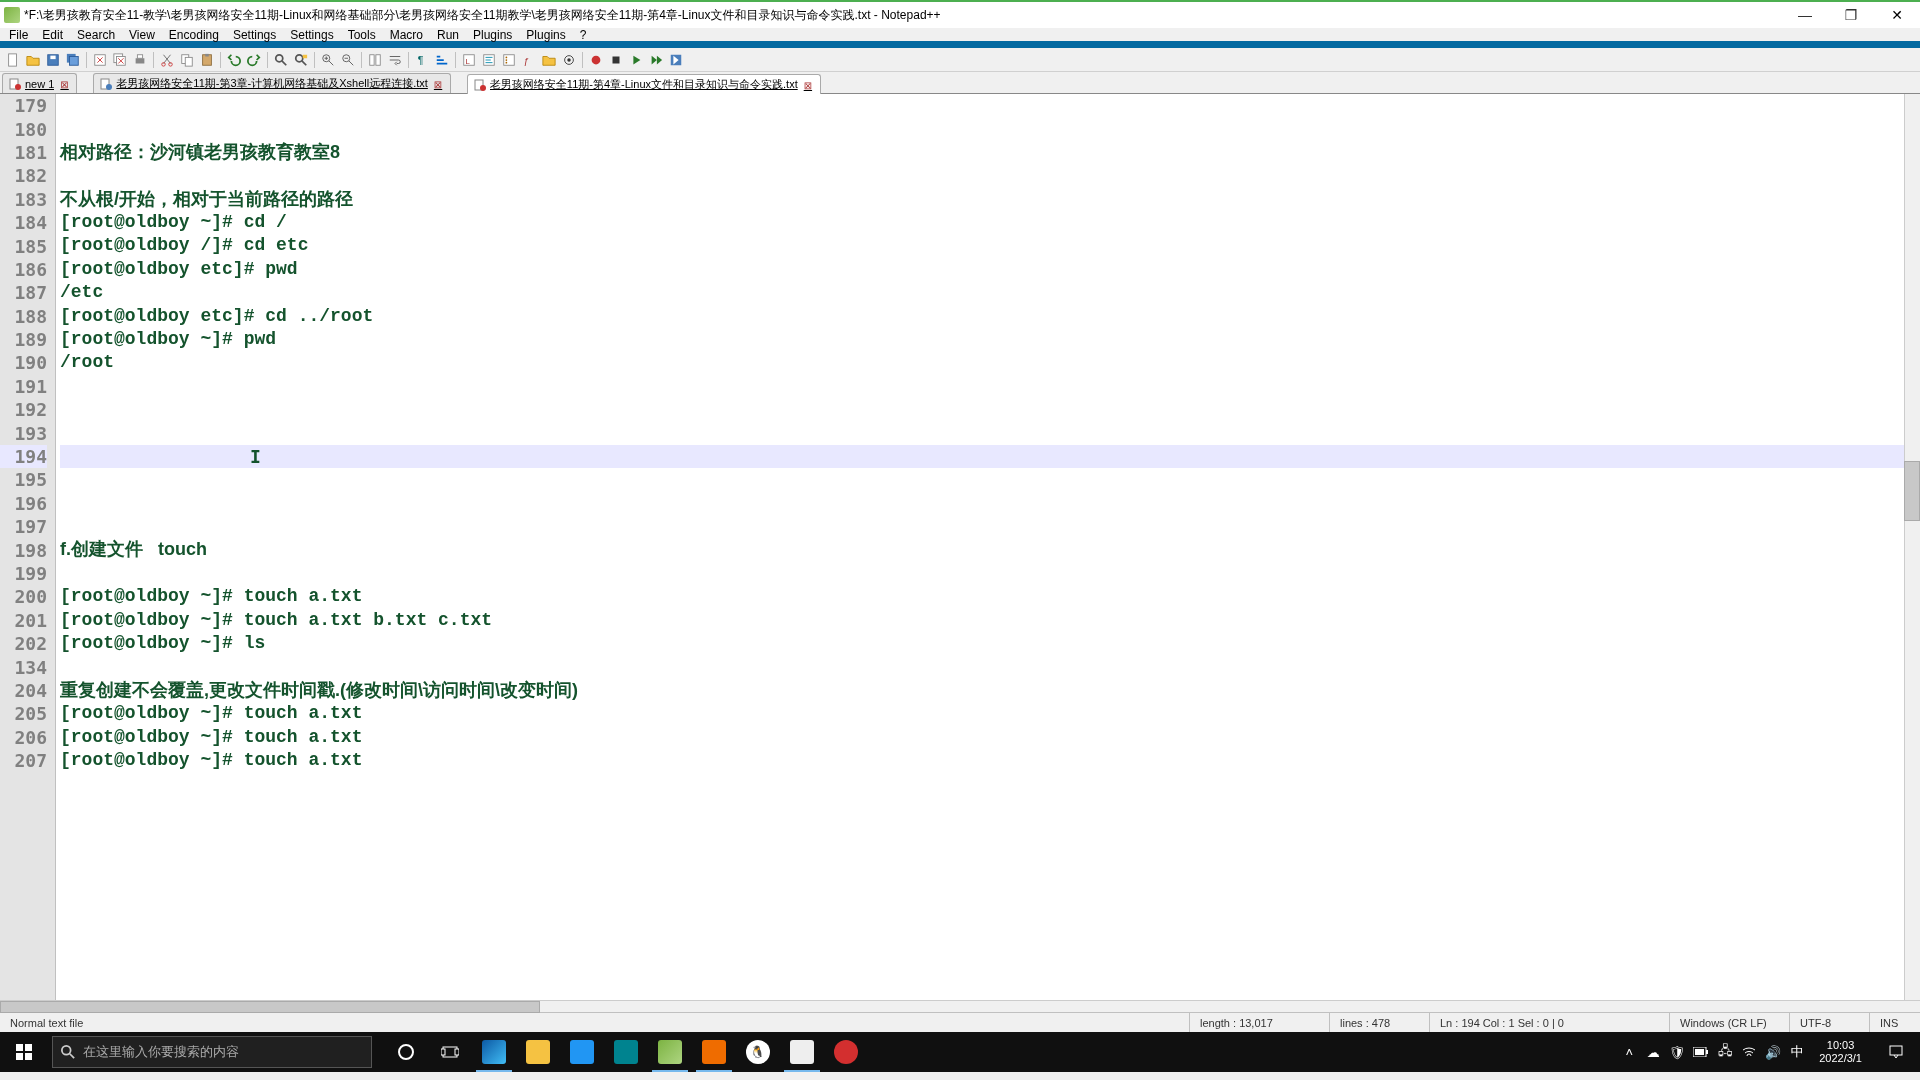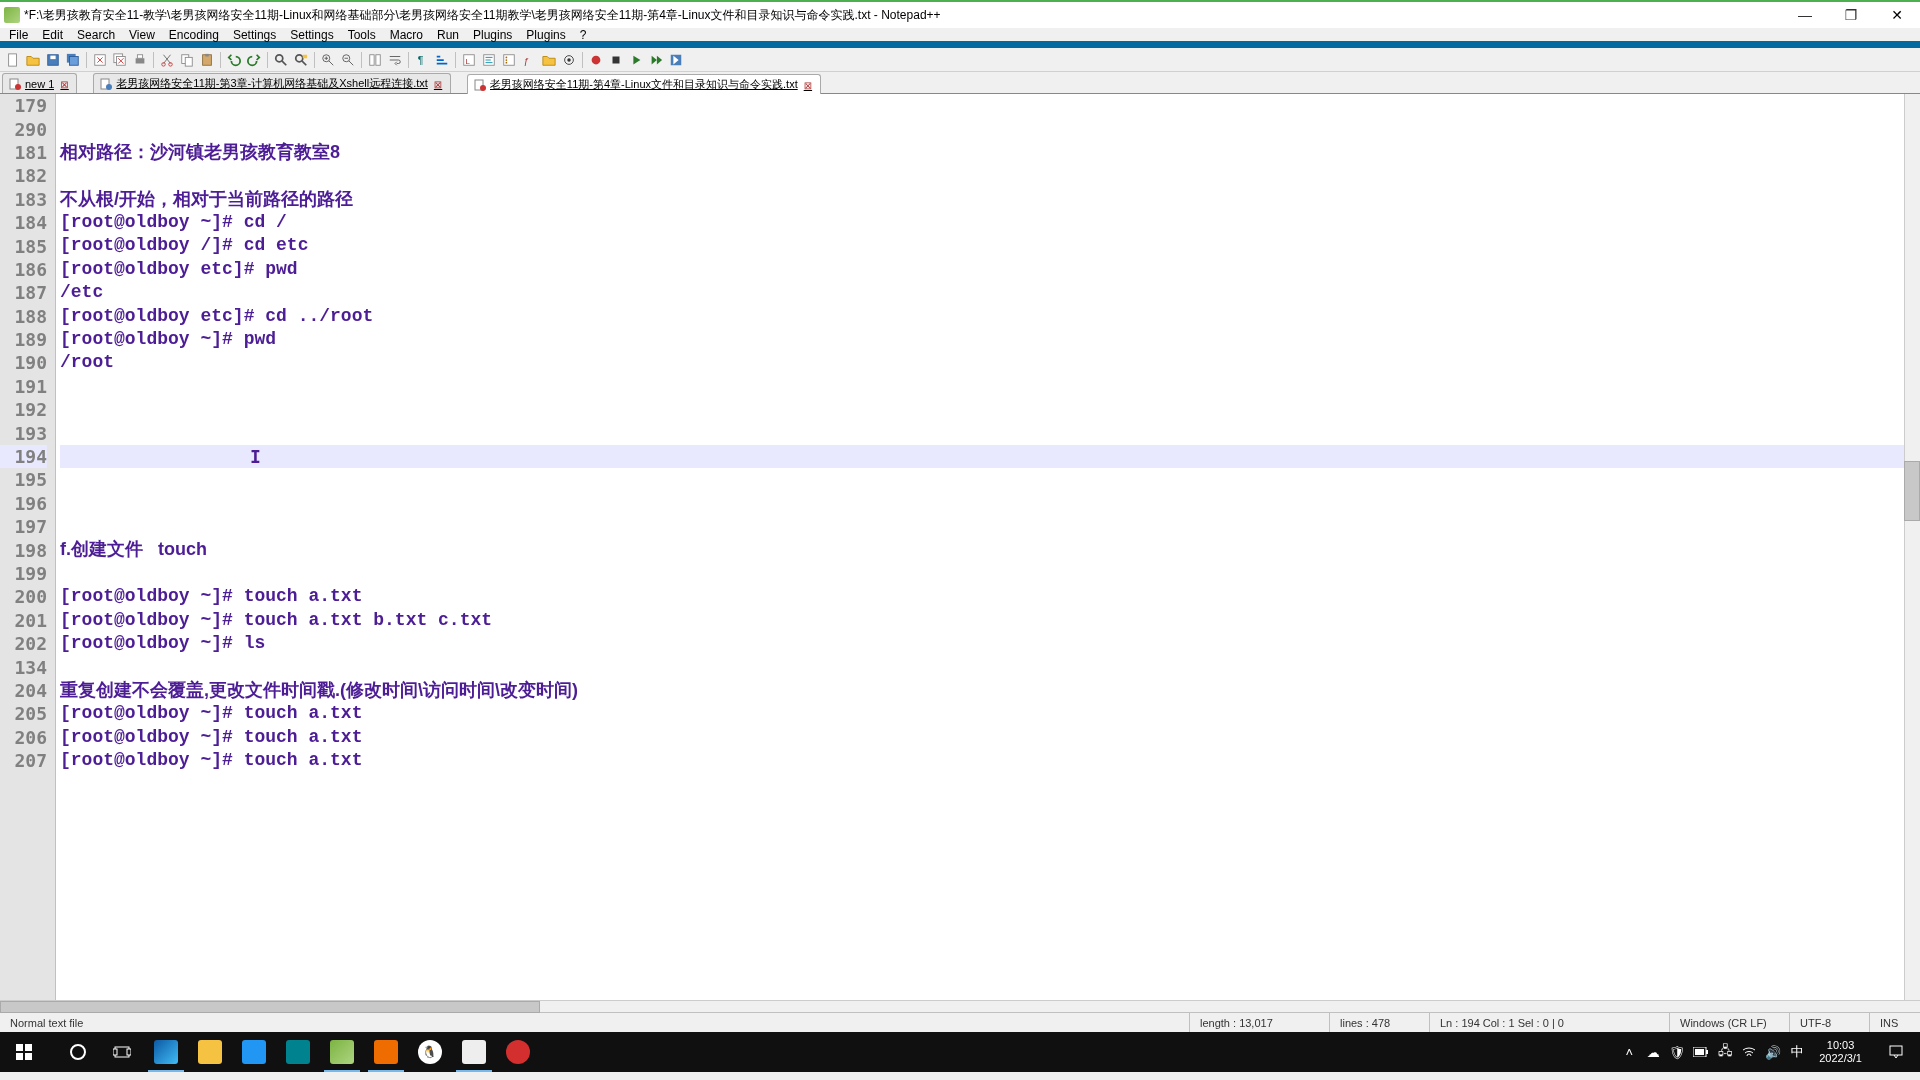--- a/index.html
+++ b/index.html
@@ -28,21 +28,21 @@
 .tab { height: 20px; display: flex; align-items: center; padding: 0 6px; font-size: 11px; background: #e8e8e8; border: 1px solid #aaa; border-bottom: none; margin-right: 16px; border-radius: 3px 3px 0 0; cursor: pointer; max-width: 360px; text-decoration: underline; }
 .tab.active { background: #fff; position: relative; top: 1px; }
 .tab .tab-icon { width: 12px; height: 12px; margin-right: 4px; }
 .tab .tab-close { margin-left: 6px; width: 10px; height: 10px; font-size: 10px; color: #a33; cursor: pointer; }
 .tab .tab-label { white-space: nowrap; overflow: hidden; text-overflow: ellipsis; }
 
 
 .editor-wrap { position: relative; height: calc(1080px - 24px - 20px - 24px - 22px - 12px - 20px - 40px); background: #fff; display: flex; flex-direction: column; }
 .editor { flex: 1; display: flex; overflow: hidden; }
 .gutter { width: 56px; background: #e4e4e4; text-align: right; padding-right: 8px; font-family: Consolas, monospace; font-size: 18px; color: #808080; user-select: none; border-right: 1px solid #c0c0c0; }
-.code { flex: 1; font-family: Consolas, "Courier New", monospace; font-size: 18px; line-height: 1.3; white-space: pre; padding-left: 4px; position: relative; overflow: hidden; color: #4c1d95; }
+.code { flex: 1; font-family: Consolas, "Courier New", monospace; font-size: 18px; line-height: 1.3; white-space: pre; padding-left: 4px; position: relative; overflow: hidden; color: #14532d; }
 .line { height: 23.4px; display: flex; align-items: center; font-weight: bold; }
 .gutter .line { justify-content: flex-end; }
 .current-line { background: #e8e8ff; }
 .cjk { font-family: "Microsoft YaHei", SimSun, sans-serif; }
 .hscroll { height: 12px; background: #f0f0f0; border-top: 1px solid #ccc; position: relative; }
 .hscroll-thumb { position: absolute; left: 0; top: 0; height: 12px; width: 540px; background: #c8c8c8; border: 1px solid #aaa; }
 .vscroll { position: absolute; right: 0; top: 0; bottom: 0; width: 16px; background: #f0f0f0; border-left: 1px solid #ccc; }
 .vscroll-thumb { position: absolute; right: 0; top: 40%; width: 16px; height: 60px; background: #c8c8c8; border: 1px solid #aaa; }
 
 
@@ -316,21 +316,21 @@
       </svg>
     <span class="tab-label">老男孩网络安全11期-第4章-Linux文件和目录知识与命令实践.txt</span>
     <span class="tab-close">⊠</span>
   </div>
 </div>
 
 <div class="editor-wrap">
   <div class="editor">
     <div class="gutter" id="gutter">
         <div class="line">179</div>
-        <div class="line">290</div>
+        <div class="line">180</div>
         <div class="line">181</div>
         <div class="line">182</div>
         <div class="line">183</div>
         <div class="line">184</div>
         <div class="line">185</div>
         <div class="line">186</div>
         <div class="line">187</div>
         <div class="line">188</div>
         <div class="line">189</div>
         <div class="line">190</div>
@@ -374,20 +374,29 @@
 
 <div class="taskbar">
   <div class="start-btn">
     <svg class="win-logo" viewBox="0 0 16 16">
         <rect x="0" y="0" width="7" height="7" fill="#fff"></rect>
         <rect x="9" y="0" width="7" height="7" fill="#fff"></rect>
         <rect x="0" y="9" width="7" height="7" fill="#fff"></rect>
         <rect x="9" y="9" width="7" height="7" fill="#fff"></rect>
       </svg>
   </div>
+  <div class="search-box">
+    <div class="s-icon">
+      <svg width="14" height="14" viewBox="0 0 16 16">
+          <circle cx="6" cy="6" r="5" fill="none" stroke="#ccc" stroke-width="2"></circle>
+          <path d="M10 10l5 5" stroke="#ccc" stroke-width="2"></path>
+        </svg>
+    </div>
+    <span class="s-text">在这里输入你要搜索的内容</span>
+  </div>
   <div class="task-icons">
     <div class="task-icon">
         <svg width="18" height="18" viewBox="0 0 18 18">
           <circle cx="9" cy="9" r="7" fill="none" stroke="#fff" stroke-width="2"></circle>
         </svg>
       </div>
     <div class="task-icon">
         <svg width="18" height="18" viewBox="0 0 18 18">
           <rect x="2" y="4" width="14" height="10" fill="none" stroke="#fff"></rect>
           <rect x="0" y="6" width="4" height="6" fill="#101010" stroke="#fff"></rect>

